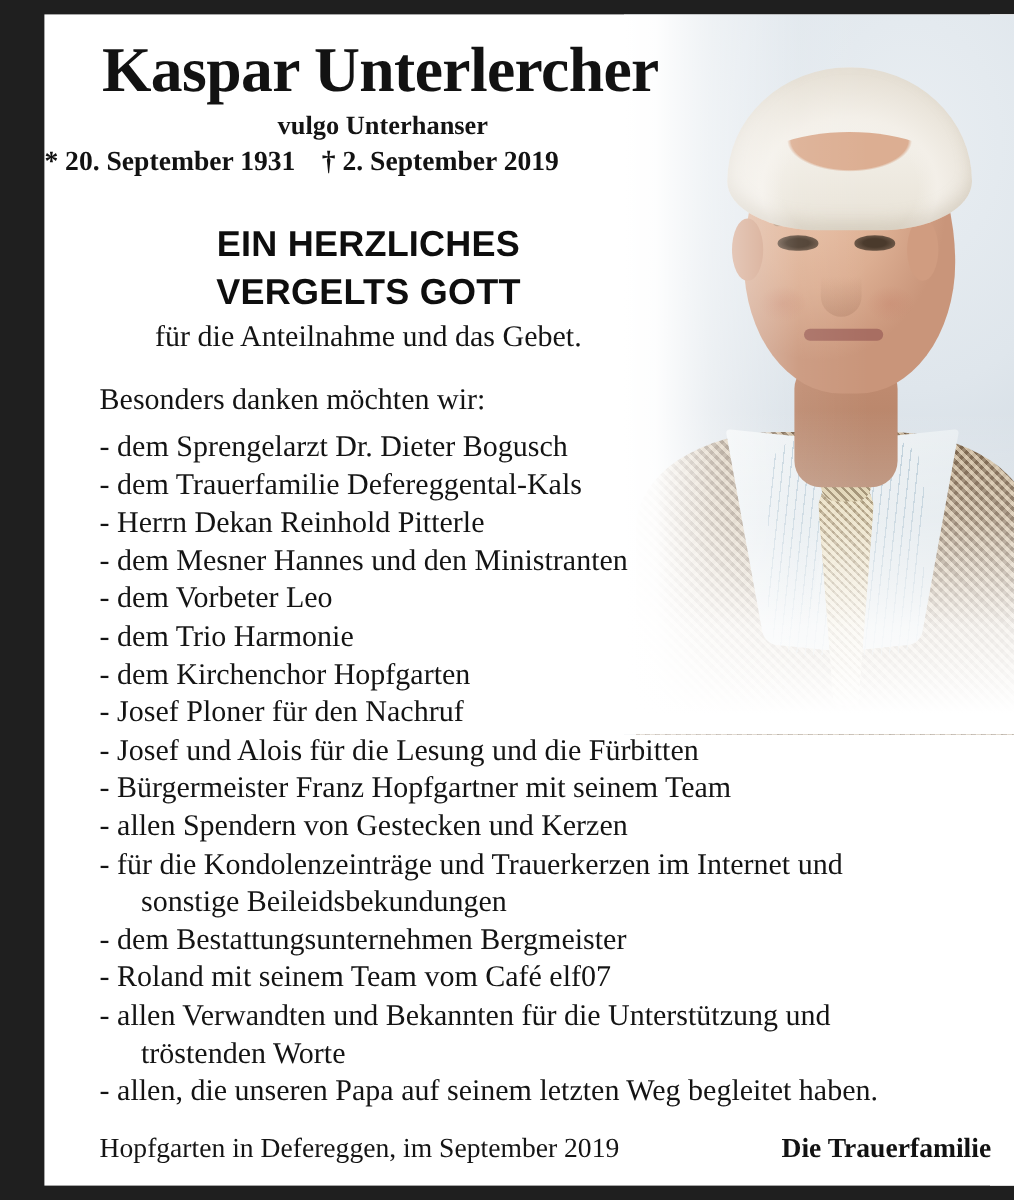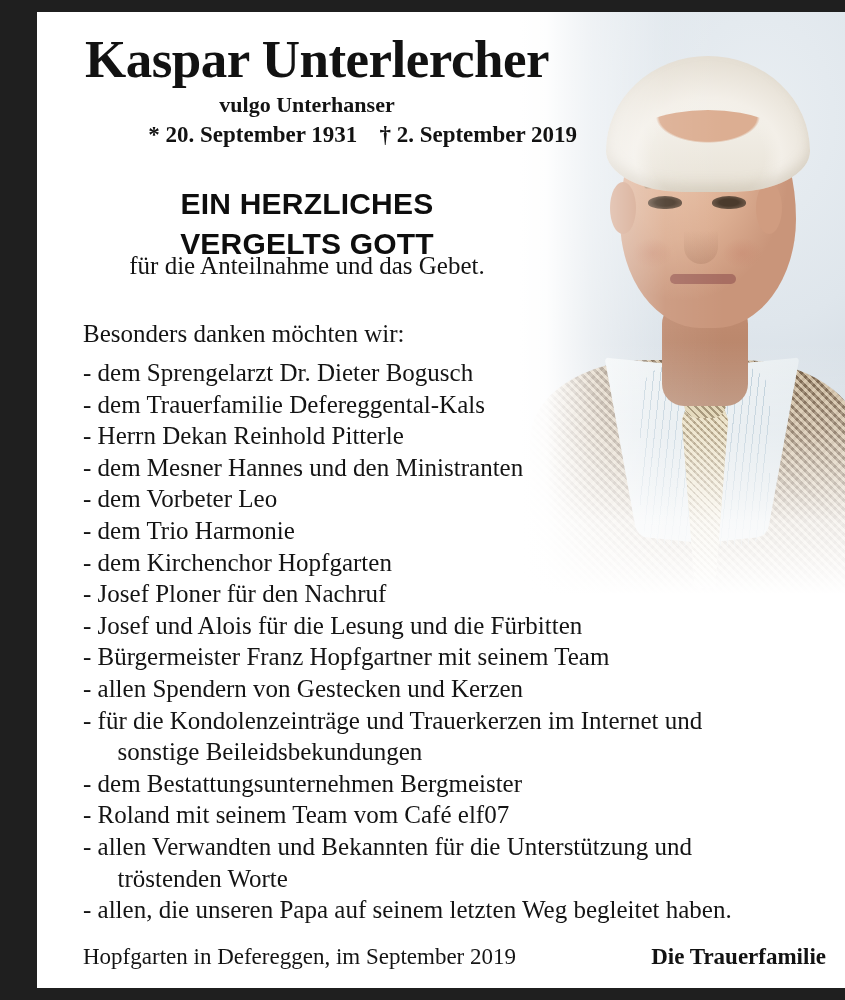--- a/index.html
+++ b/index.html
@@ -267,35 +267,35 @@
     font-family: "Liberation Serif", serif;
     font-weight: bold;
     font-size: 53px;
     line-height: 1.02;
     letter-spacing: -0.5px;
     color: #121212;
     white-space: nowrap;
   }
   .vulgo {
     position: absolute;
-    left: 0;
+    left: 12px;
     top: 80px;
     width: 540px;
     text-align: center;
     font-family: "Liberation Serif", serif;
     font-weight: bold;
     font-size: 22px;
     color: #141414;
   }
   .dates {
     position: absolute;
     left: 0;
     top: 110px;
     width: 540px;
-    text-align: right;
+    text-align: left;
     font-family: "Liberation Serif", serif;
     font-weight: bold;
     font-size: 23px;
     color: #121212;
     white-space: nowrap;
   }
   .dates .sep { display: inline-block; width: 22px; }
 
   .headline {
     position: absolute;
@@ -306,21 +306,21 @@
     font-family: "Liberation Sans", sans-serif;
     font-weight: bold;
     font-size: 30px;
     line-height: 1.33;
     letter-spacing: 0.2px;
     color: #0e0e0e;
   }
   .subline {
     position: absolute;
     left: 0;
-    top: 240px;
+    top: 255px;
     width: 540px;
     text-align: center;
     font-family: "Liberation Serif", serif;
     font-size: 25px;
     color: #141414;
   }
 
   .intro {
     position: absolute;
     left: 46px;

